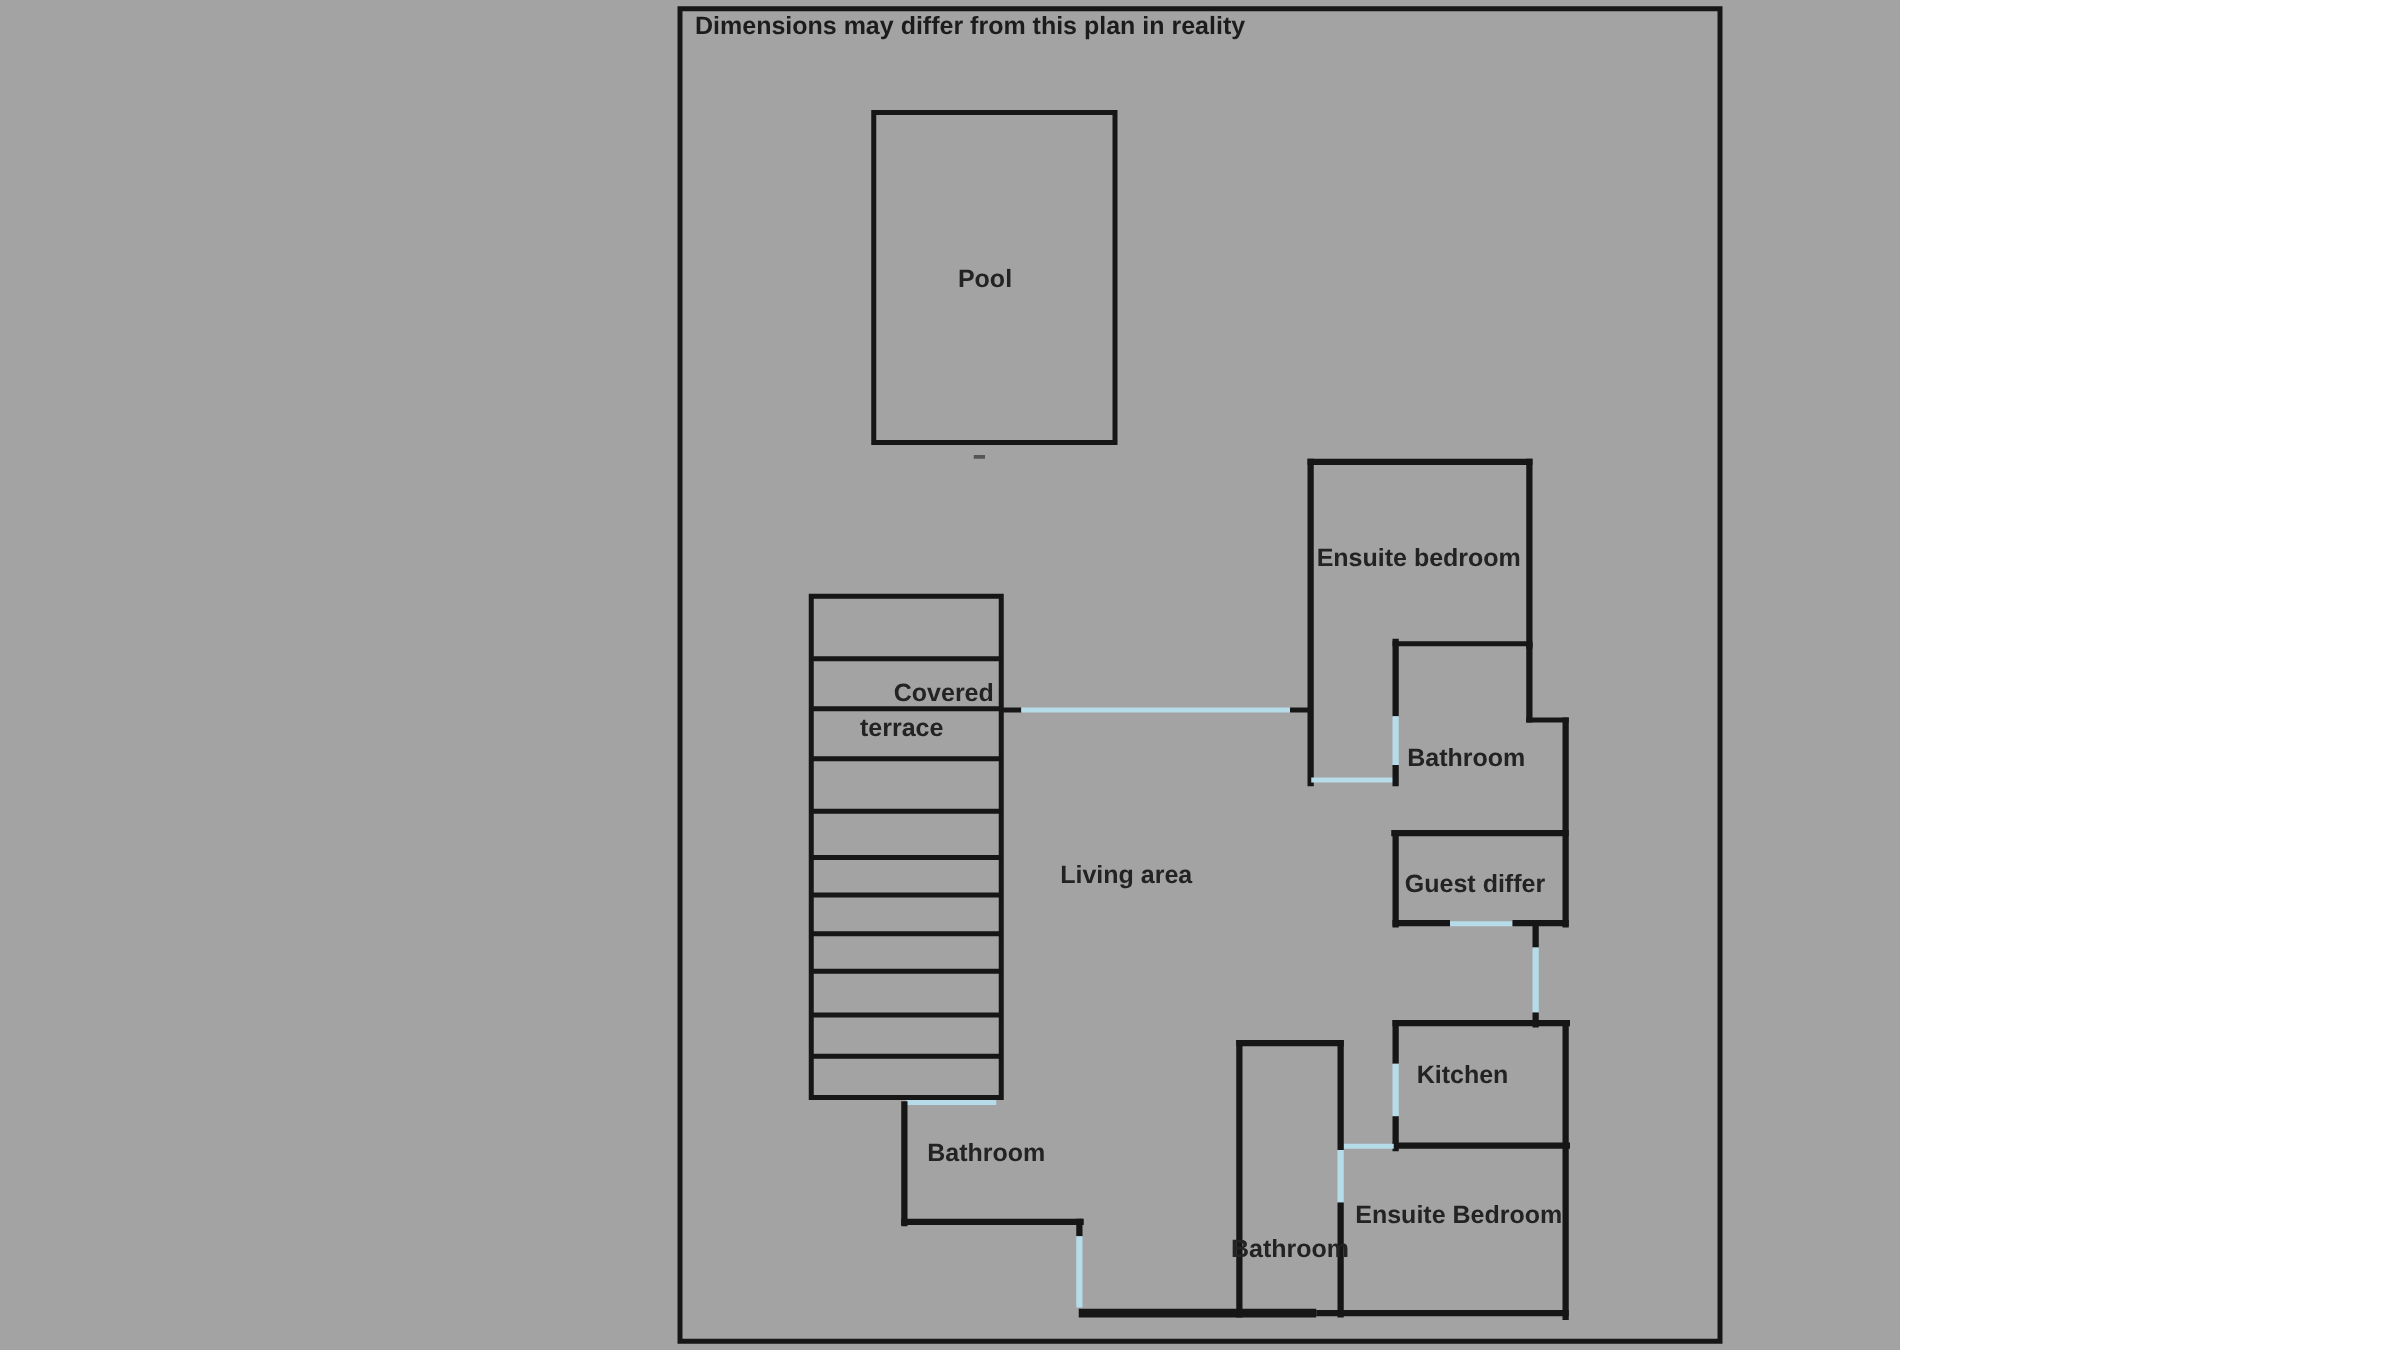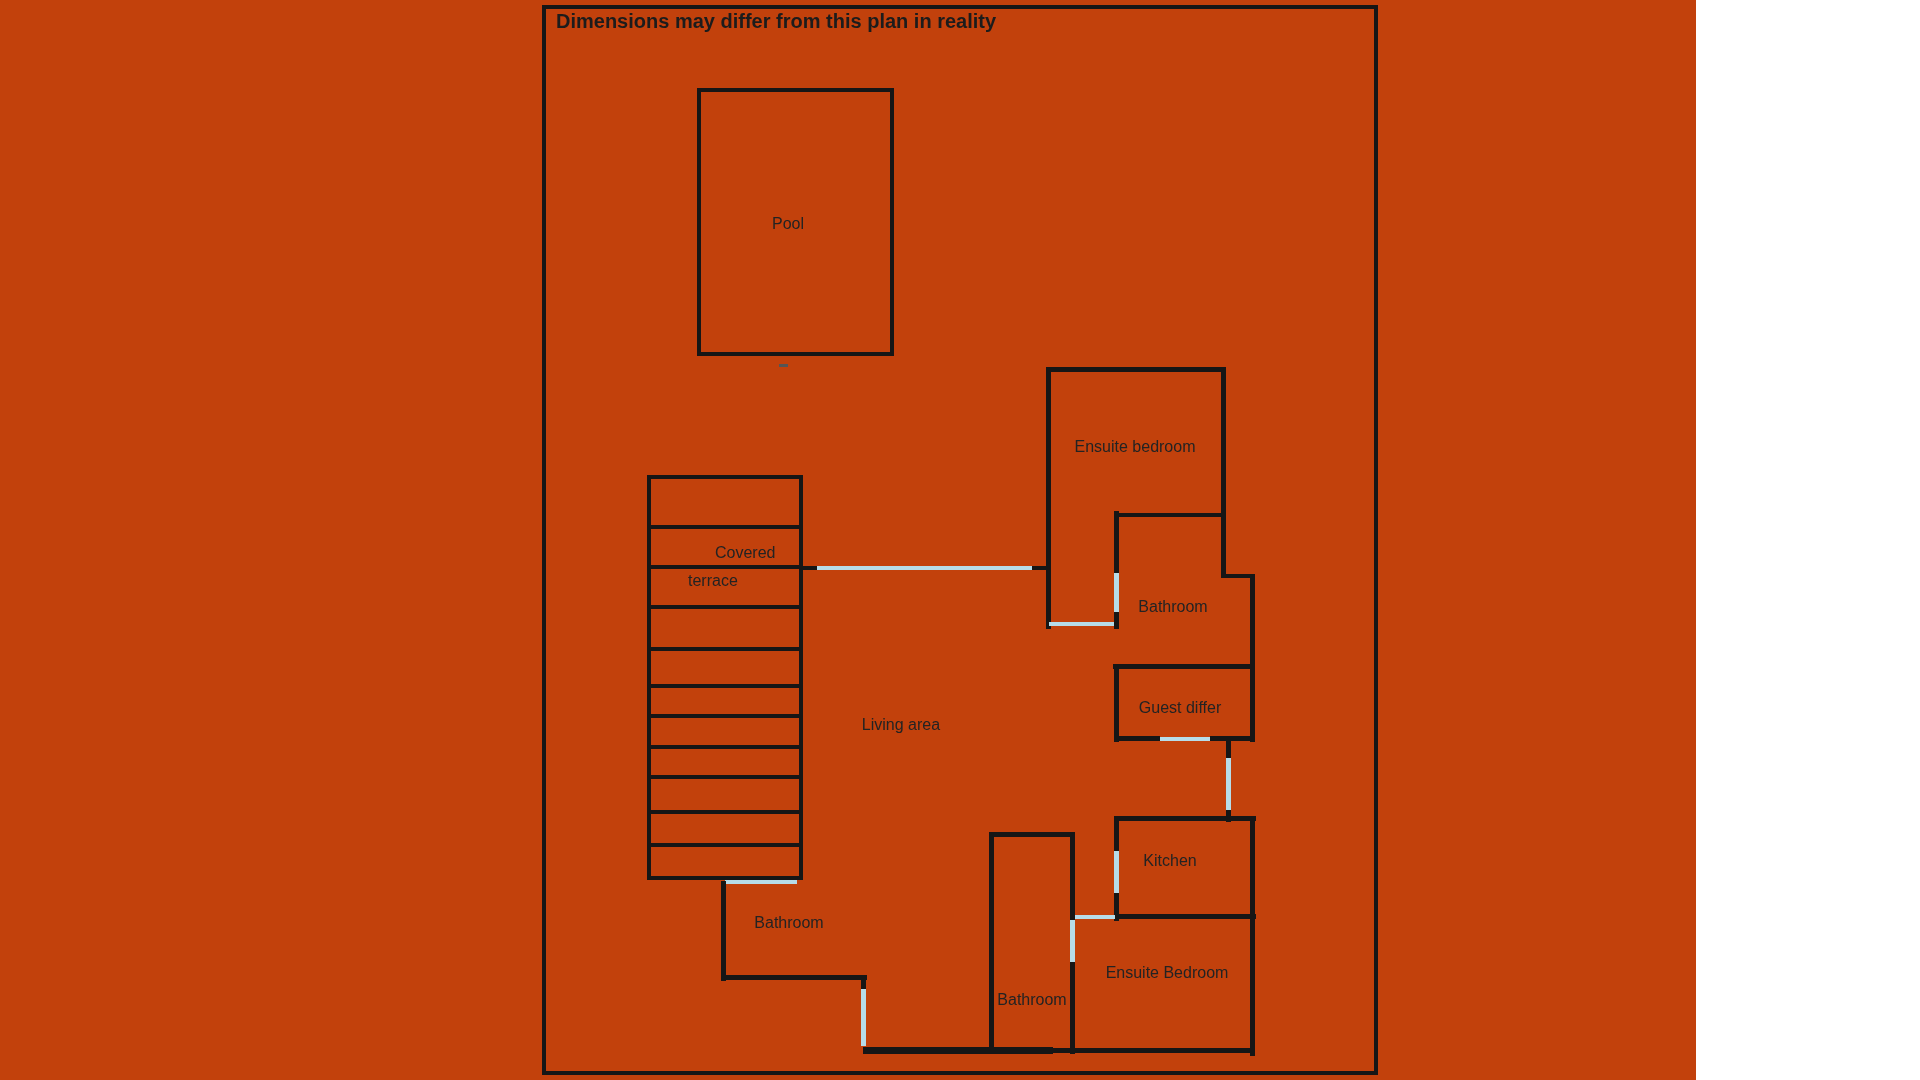--- a/index.html
+++ b/index.html
@@ -7,22 +7,22 @@
     padding: 0;
     background: #ffffff;
     width: 1920px;
     height: 1080px;
     overflow: hidden;
     font-family: "Liberation Sans", sans-serif;
   }
   .plan {
     position: absolute;
     left: 0; top: 0;
-    width: 1696px; height: 1080px;
-    background: #c2410c;
+    width: 1520px; height: 1080px;
+    background: #a3a3a3;
     --wall: #161616;
     --door: #b7dce9;
     --text: #232323;
   }
   
   .outline {
     position: absolute;
     border: 4px solid var(--wall);
     box-sizing: border-box;
     background: transparent;
@@ -34,22 +34,22 @@
   }
   
   .d {
     position: absolute;
     background: var(--door);
   }
   
   .lbl {
     position: absolute;
     color: var(--text);
-    font-size: 16px;
-    font-weight: 400;
+    font-size: 20px;
+    font-weight: 700;
     white-space: nowrap;
     transform: translate(-50%, -50%);
   }
   .lbl.left {
     transform: none;
   }
   .title {
     position: absolute;
     color: #1c1c1c;
     font-size: 20px;
@@ -84,21 +84,21 @@
   <div class="w" style="left:649px; top:843px; width:152px; height:4px;"></div>
   <div class="lbl left" style="left:667px; top:544px;margin-left:48px;">Covered</div>
   <div class="lbl left" style="left:688px; top:572px;">terrace</div>
 
   <div class="d" style="left:725px; top:880px; width:72px; height:4px;"></div>
 
   <div class="w" style="left:801px; top:566px; width:16px; height:4px;"></div>
   <div class="d" style="left:817px; top:566px; width:215px; height:4px;"></div>
   <div class="w" style="left:1032px; top:566px; width:16px; height:4px;"></div>
 
-  <div class="lbl" style="left:901px; top:701px;margin-top:24px;">Living area</div>
+  <div class="lbl" style="left:901px; top:701px;">Living area</div>
 
   <div class="w" style="left:1046px; top:367px; width:180px; height:5px;"></div>
   <div class="w" style="left:1046px; top:367px; width:5px; height:262px;"></div>
   <div class="w" style="left:1221px; top:367px; width:5px; height:152px;"></div>
   <div class="d" style="left:1049px; top:622px; width:66px; height:4px;"></div>
   <div class="lbl" style="left:1135px; top:447px;">Ensuite bedroom</div>
 
   <div class="w" style="left:1114px; top:511px; width:5px; height:62px;"></div>
   <div class="d" style="left:1114px; top:573px; width:5px; height:39px;"></div>
   <div class="w" style="left:1114px; top:612px; width:5px; height:17px;"></div>

